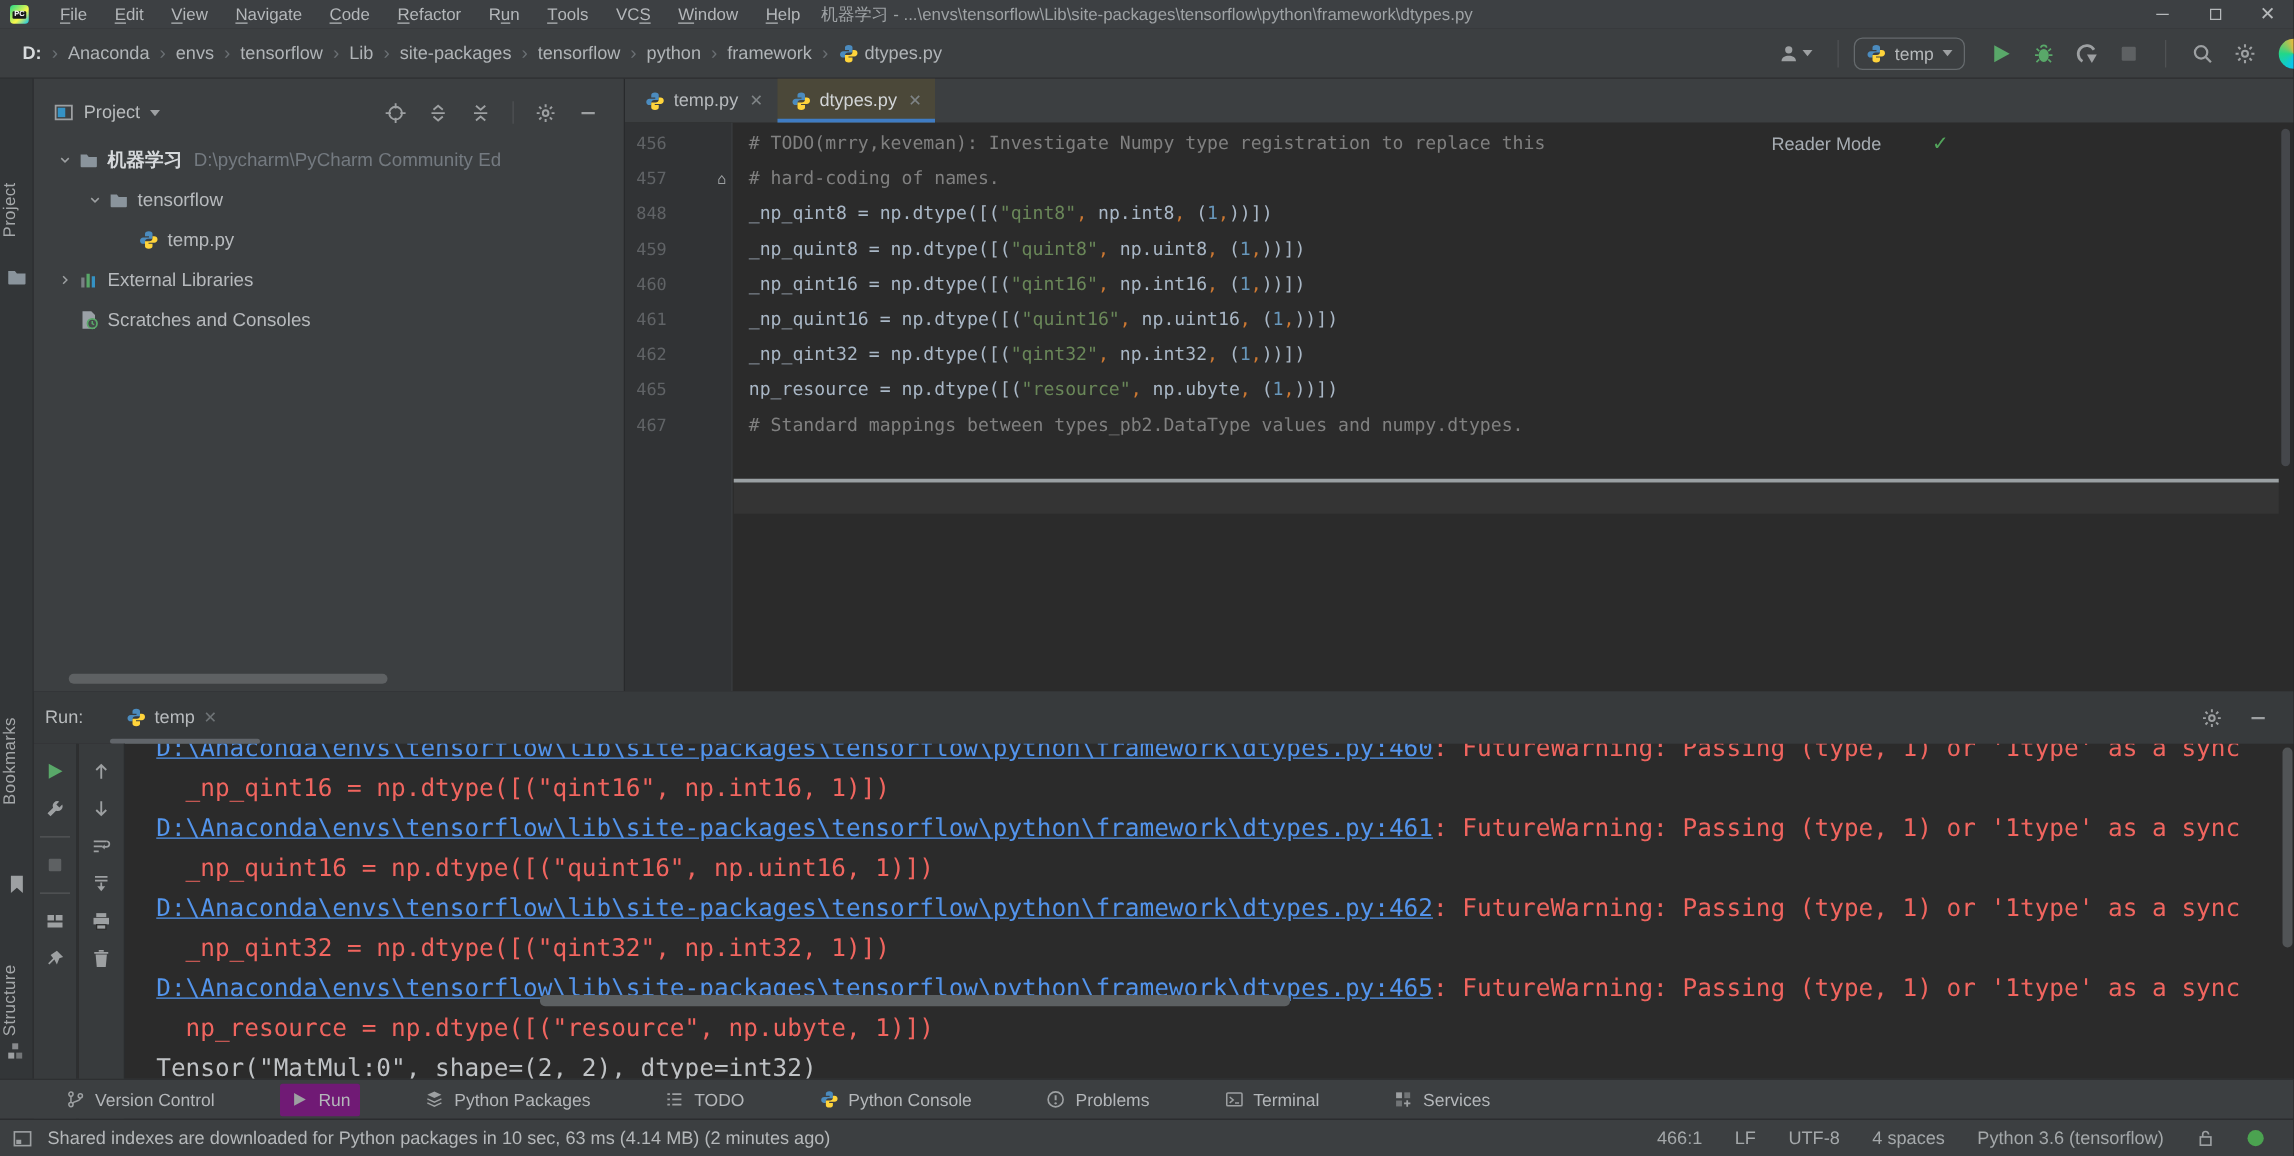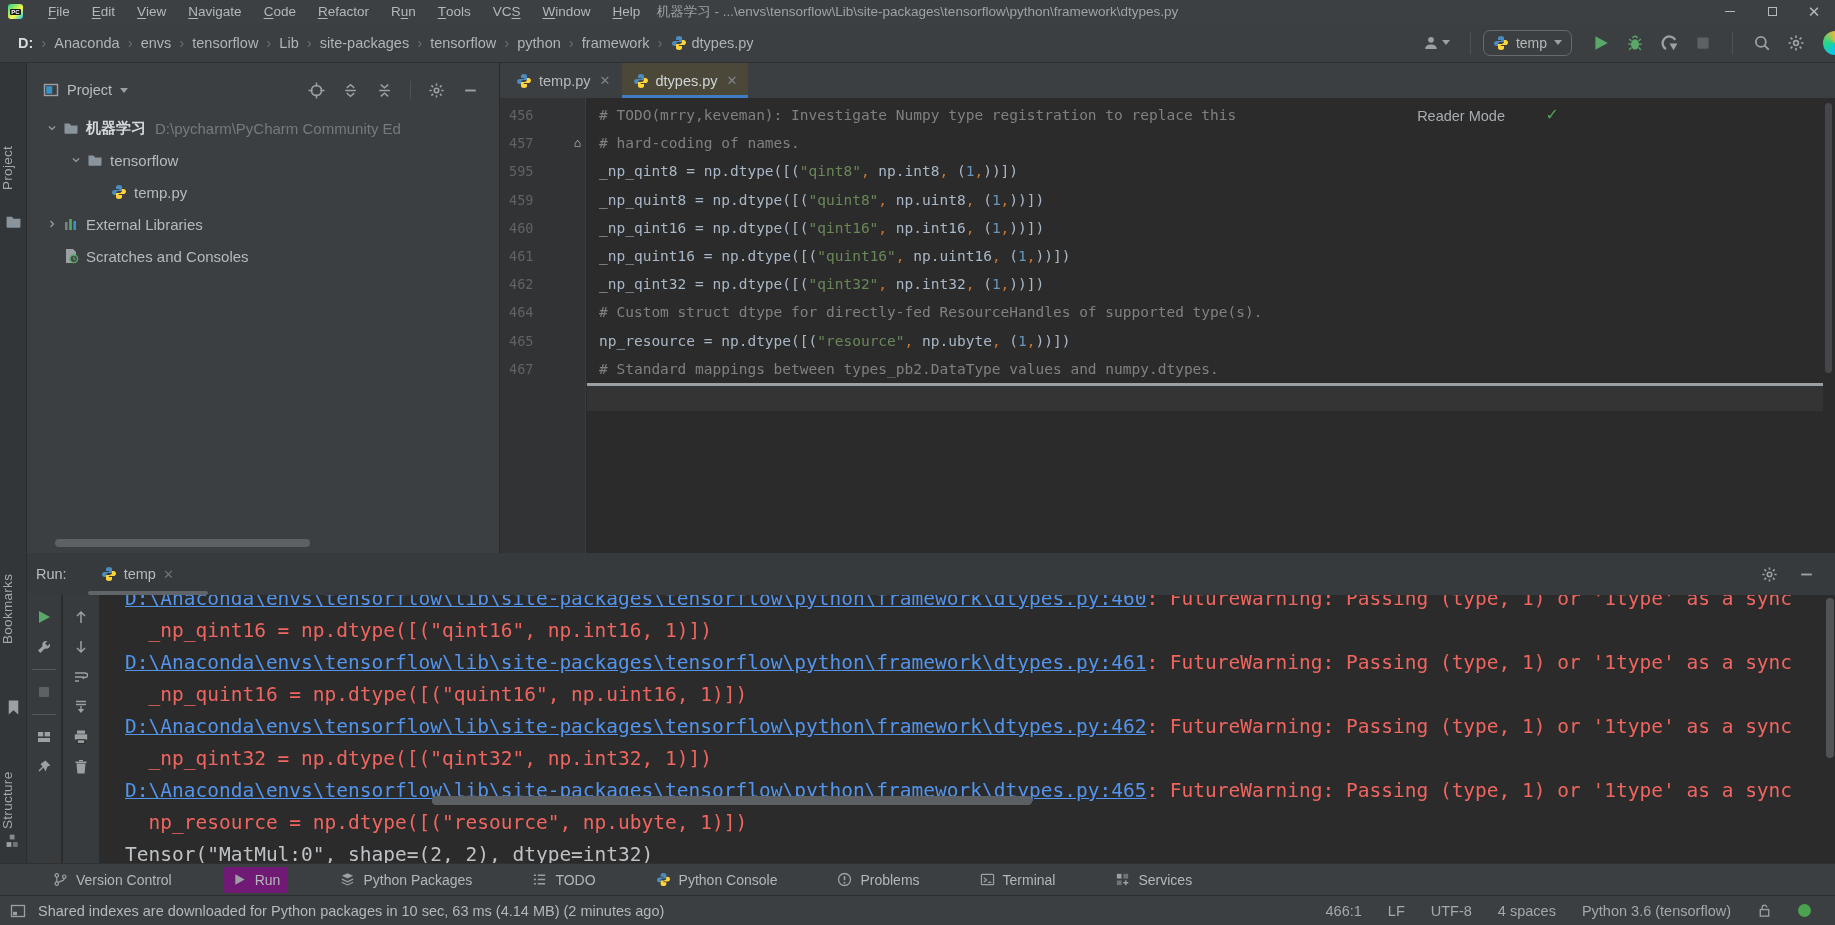--- a/index.html
+++ b/index.html
@@ -444,42 +444,38 @@
       <div class="edlines" id="edlines">
           <div class="edrow">
             <span class="gcell">456</span>
             <div class="ccell"><span class="tk-cm"># TODO(mrry,keveman): Investigate Numpy type registration to replace this</span></div>
           </div>
           <div class="edrow">
             <span class="gcell">457<span class="fold">⌂</span></span>
             <div class="ccell"><span class="tk-cm"># hard-coding of names.</span></div>
           </div>
           <div class="edrow">
-            <span class="gcell">595</span>
+            <span class="gcell">848</span>
             <div class="ccell"><span class="tk-pl">_np_qint8 = np.dtype([(</span><span class="tk-st">"qint8"</span><span class="tk-or">,</span><span class="tk-pl"> np.int8</span><span class="tk-or">,</span><span class="tk-pl"> (</span><span class="tk-nu">1</span><span class="tk-or">,</span><span class="tk-pl">))])</span></div>
           </div>
           <div class="edrow">
             <span class="gcell">459</span>
             <div class="ccell"><span class="tk-pl">_np_quint8 = np.dtype([(</span><span class="tk-st">"quint8"</span><span class="tk-or">,</span><span class="tk-pl"> np.uint8</span><span class="tk-or">,</span><span class="tk-pl"> (</span><span class="tk-nu">1</span><span class="tk-or">,</span><span class="tk-pl">))])</span></div>
           </div>
           <div class="edrow">
             <span class="gcell">460</span>
             <div class="ccell"><span class="tk-pl">_np_qint16 = np.dtype([(</span><span class="tk-st">"qint16"</span><span class="tk-or">,</span><span class="tk-pl"> np.int16</span><span class="tk-or">,</span><span class="tk-pl"> (</span><span class="tk-nu">1</span><span class="tk-or">,</span><span class="tk-pl">))])</span></div>
           </div>
           <div class="edrow">
             <span class="gcell">461</span>
             <div class="ccell"><span class="tk-pl">_np_quint16 = np.dtype([(</span><span class="tk-st">"quint16"</span><span class="tk-or">,</span><span class="tk-pl"> np.uint16</span><span class="tk-or">,</span><span class="tk-pl"> (</span><span class="tk-nu">1</span><span class="tk-or">,</span><span class="tk-pl">))])</span></div>
           </div>
           <div class="edrow">
             <span class="gcell">462</span>
             <div class="ccell"><span class="tk-pl">_np_qint32 = np.dtype([(</span><span class="tk-st">"qint32"</span><span class="tk-or">,</span><span class="tk-pl"> np.int32</span><span class="tk-or">,</span><span class="tk-pl"> (</span><span class="tk-nu">1</span><span class="tk-or">,</span><span class="tk-pl">))])</span></div>
-          </div>
-          <div class="edrow">
-            <span class="gcell">464</span>
-            <div class="ccell"><span class="tk-cm"># Custom struct dtype for directly-fed ResourceHandles of supported type(s).</span></div>
           </div>
           <div class="edrow">
             <span class="gcell">465</span>
             <div class="ccell"><span class="tk-pl">np_resource = np.dtype([(</span><span class="tk-st">"resource"</span><span class="tk-or">,</span><span class="tk-pl"> np.ubyte</span><span class="tk-or">,</span><span class="tk-pl"> (</span><span class="tk-nu">1</span><span class="tk-or">,</span><span class="tk-pl">))])</span></div>
           </div>
           <div class="edrow">
             <span class="gcell">467</span>
             <div class="ccell"><span class="tk-cm"># Standard mappings between types_pb2.DataType values and numpy.dtypes.</span></div>
           </div>
         </div>

